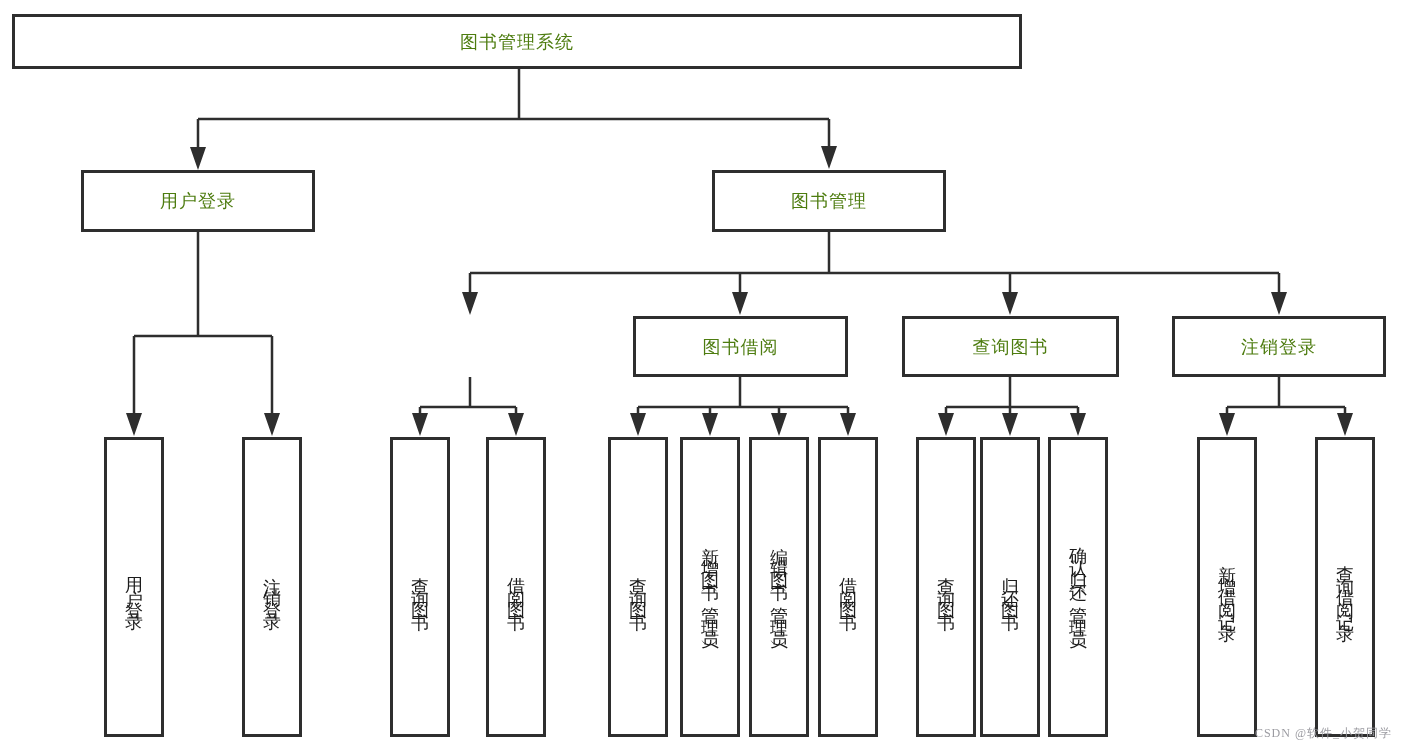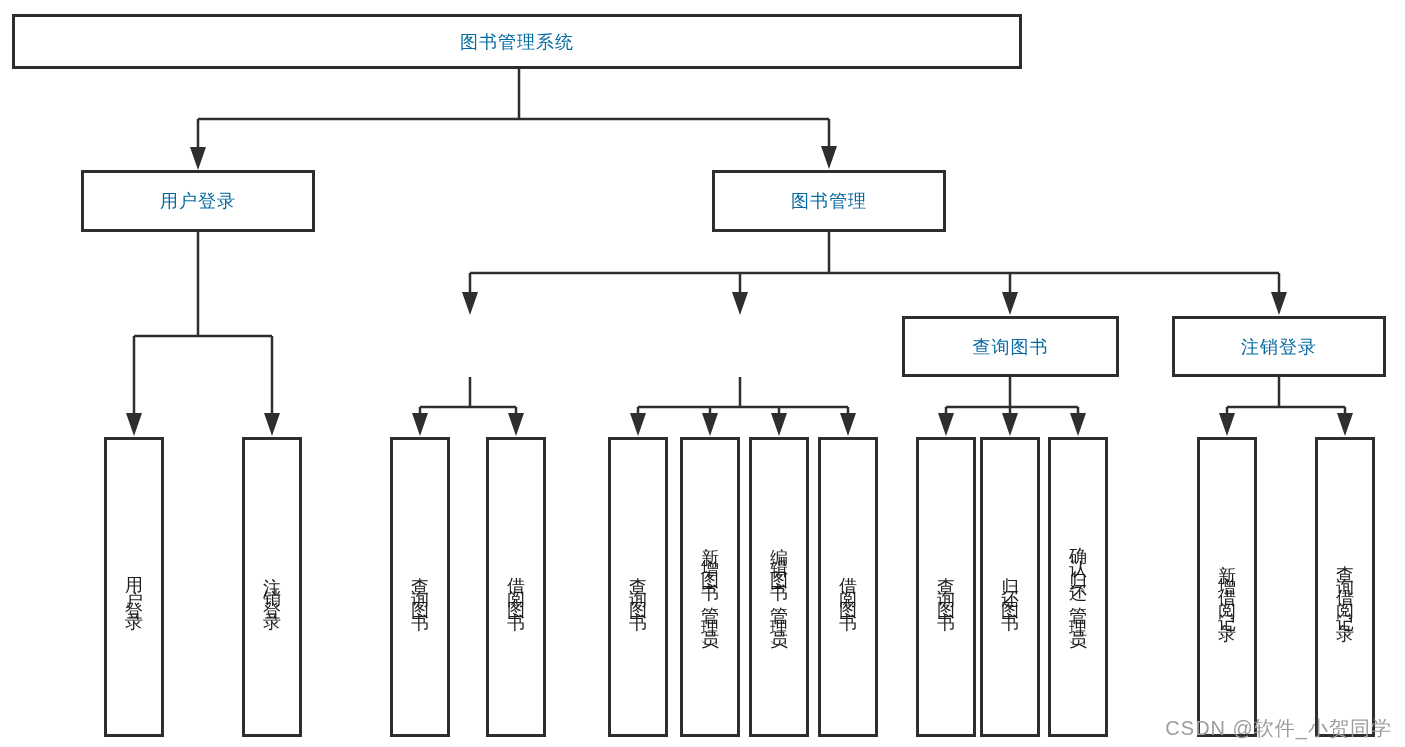--- a/index.html
+++ b/index.html
@@ -24,21 +24,21 @@
   .node {
     position: absolute;
     box-sizing: border-box;
     border: 3px solid #2e2e2e;
     background: #ffffff;
     display: flex;
     align-items: center;
     justify-content: center;
     font-size: 18px;
     letter-spacing: 1px;
-    color: #0369a1;
+    color: #4d7c0f;
     white-space: nowrap;
   }
   .node.root  { left: 12px;   top: 14px;  width: 1010px; height: 55px; }
   .node.lvl2  { top: 170px; width: 234px; height: 62px; }
   .node.lvl2.b0 { left: 81px; }
   .node.lvl2.b1 { left: 712px; }
   .node.lvl3  { top: 316px; height: 61px; }
   .node.g0 { left: 362px;  width: 217px; }
   .node.g1 { left: 633px;  width: 215px; }
   .node.g2 { left: 902px;  width: 217px; }
@@ -74,24 +74,25 @@
   .l-7  { left: 818px; }
   .l-8  { left: 916px; }
   .l-9  { left: 980px; }
   .l-10 { left: 1048px; }
   .l-11 { left: 1197px; }
   .l-12 { left: 1315px; }
   .watermark {
     position: absolute;
     right: 13px;
     bottom: 5px;
-    font-size: 20px;
+    font-size: 12px;
     letter-spacing: 1px;
     color: #9b9ba1;
     z-index: 5;
+    font-family: Liberation Serif, serif;
   }
 </style>
 </head>
 <body>
 
 <div class="canvas">
 
   <svg class="wires" width="1405" height="747" viewBox="0 0 1405 747">
     <path d="M519 69 V119 M198 119 H829 M198 119 V150 M829 119 V148
              M198 232 V336 M134 336 H272 M134 336 V416 M272 336 V416
@@ -120,20 +121,21 @@
              M1070 413 L1086 413 L1078 436 Z
              M1219 413 L1235 413 L1227 436 Z
              M1337 413 L1353 413 L1345 436 Z" fill="#2e2e2e" stroke="none"></path>
   </svg>
 
   <div class="node root">图书管理系统</div>
 
   <div class="node lvl2 b0">用户登录</div>
   <div class="node lvl2 b1">图书管理</div>
 
+  <div class="node lvl3 g1">图书借阅</div>
   <div class="node lvl3 g2">查询图书</div>
   <div class="node lvl3 g3">注销登录</div>
 
   <div class="leaf l-0">
     <span class="vtext">用户登录</span>
   </div>
   <div class="leaf l-1">
     <span class="vtext">注销登录</span>
   </div>
 

